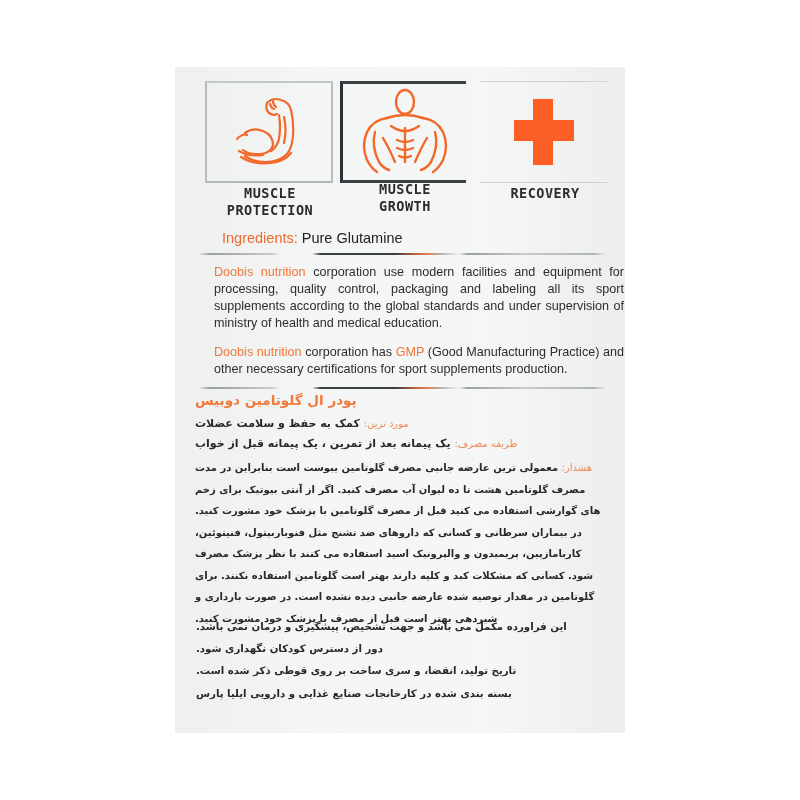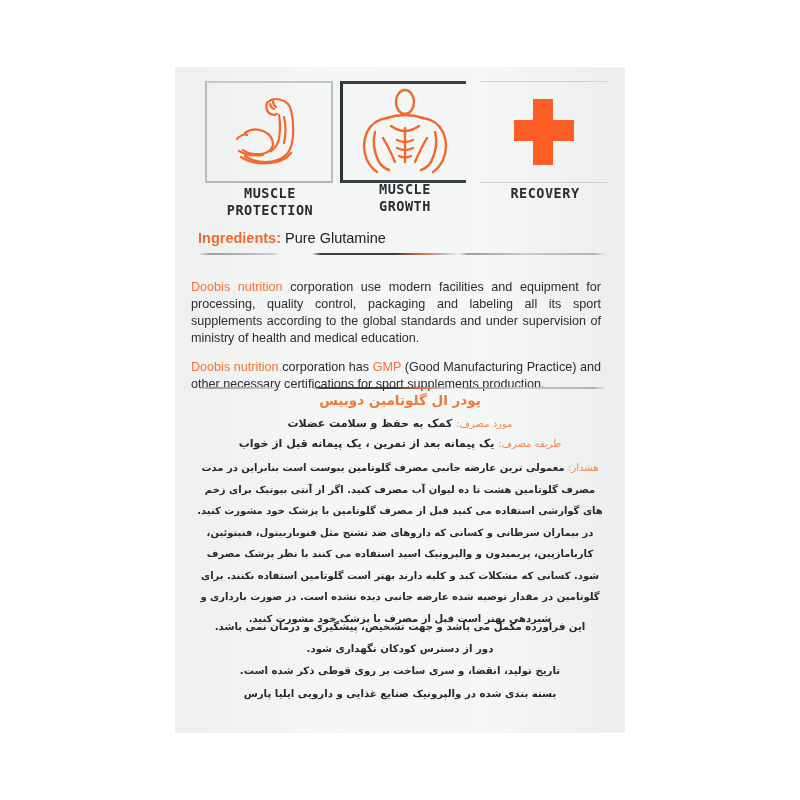--- a/index.html
+++ b/index.html
@@ -22,32 +22,32 @@
     position: absolute; top: 118px; text-align: center;
     font-family: "DejaVu Sans Mono", monospace; font-weight: bold;
     font-size: 13.5px; line-height: 17px; color: #2a2c30; letter-spacing: 0.5px;
   }
   .cap-1 { left: 20px; width: 150px; }
   .cap-2 { left: 155px; width: 150px; top: 114px; }
   .cap-3 { left: 295px; width: 150px; }
 
   .ingredients { position: absolute; left: 23px; top: 163px; font-size: 14.5px; color: #222; }
   .orange { color: #f4753a; }
-  .ingredients .k { color: #f06a2e; font-weight: bold; }
+  .ingredients .k { color: #f06a2e; font-weight: normal; margin-left: 24px; }
 
   .sep { position: absolute; left: 23px; width: 408px; height: 2px;
          background: linear-gradient(90deg, transparent 0%, #9a9da1 3%, #c8cacc 18%, transparent 20%, transparent 28%, #3a3d42 30%, #3a3d42 48%, #e07040 55%, #b5b8bb 60%, transparent 64%, #9a9da1 66%, #c8cacc 80%, #b0b3b6 97%, transparent 100%); }
   .sep-1 { top: 186px; }
   .sep-2 { top: 320px; }
 
-  .en-para { position: absolute; left: 16px; width: 410px; font-size: 12.6px; line-height: 17px; color: #2b2d31; text-align: justify; margin-top: 15px; }
+  .en-para { position: absolute; left: 39px; width: 410px; font-size: 12.6px; line-height: 17px; color: #2b2d31; text-align: justify; }
   .en-1 { top: 197px; }
   .en-2 { top: 277px; }
 
-  .fa { position: absolute; right: 20px; left: 20px; direction: rtl; text-align: center;
+  .fa { position: absolute; right: 20px; left: 20px; direction: rtl; text-align: left;
         font-family: "DejaVu Sans", sans-serif; color: #26282c; }
   .fa-title { top: 325px; font-size: 13.5px; color: #f07a3c; font-weight: bold; }
   .fa-line { font-size: 11px; line-height: 19.5px; font-weight: bold; }
   .fa-line .lbl { color: #f08a55; font-weight: normal; font-size: 10px; }
   .fa-usage { top: 347px; }
   .fa-method { top: 367px; }
   .fa-dosage { top: 390px; font-size: 10px; line-height: 21.5px; font-weight: bold; }
   .fa-notes { top: 548px; font-size: 10.2px; line-height: 21.2px; font-weight: bold; }
   .fa-notes p { margin: 1px; }
 </style>
@@ -116,30 +116,30 @@
 
   <p class="en-para en-2">
     <span class="orange">Doobis nutrition</span><span> corporation has </span><span class="orange">GMP</span><span> (Good Manufacturing Practice) and other necessary certifications for sport supplements production.</span>
   </p>
 
   <div class="sep sep-2"></div>
 
   <div class="fa fa-title">پودر ال گلوتامین دوبیس</div>
 
   <div class="fa fa-line fa-usage">
-    <span class="lbl">مورد مصرف:</span><span> کمک به حفظ و سلامت عضلات</span>
+    <span class="lbl">مورد ترین:</span><span> کمک به حفظ و سلامت عضلات</span>
   </div>
 
   <div class="fa fa-line fa-method">
     <span class="lbl">طریقه مصرف:</span><span> یک پیمانه بعد از تمرین ، یک پیمانه قبل از خواب</span>
   </div>
 
   <div class="fa fa-dosage">
     <span class="lbl" style="color:#f08a55;font-weight:normal;">هشدار:</span><span> معمولی ترین عارضه جانبی مصرف گلوتامین یبوست است بنابراین در مدت مصرف گلوتامین هشت تا ده لیوان آب مصرف کنید. اگر از آنتی بیوتیک برای زخم های گوارشی استفاده می کنید قبل از مصرف گلوتامین با پزشک خود مشورت کنید. در بیماران سرطانی و کسانی که داروهای ضد تشنج مثل فنوباربیتول، فنیتوئین، کاربامازپین، پریمیدون و والپرونیک اسید استفاده می کنند با نظر پزشک مصرف شود. کسانی که مشکلات کبد و کلیه دارند بهتر است گلوتامین استفاده نکنند. برای گلوتامین در مقدار توصیه شده عارضه جانبی دیده نشده است. در صورت بارداری و شیردهی بهتر است قبل از مصرف با پزشک خود مشورت کنید.</span>
   </div>
 
   <div class="fa fa-notes">
     <p>این فراورده مکمل می باشد و جهت تشخیص، پیشگیری و درمان نمی باشد.</p>
     <p>دور از دسترس کودکان نگهداری شود.</p>
     <p>تاریخ تولید، انقضا، و سری ساخت بر روی قوطی ذکر شده است.</p>
-    <p>بسته بندی شده در والپرونیک صنایع غذایی و دارویی ایلیا پارس</p>
+    <p>بسته بندی شده در کارخانجات صنایع غذایی و دارویی ایلیا پارس</p>
   </div>
 </div>
 
 </body></html>

